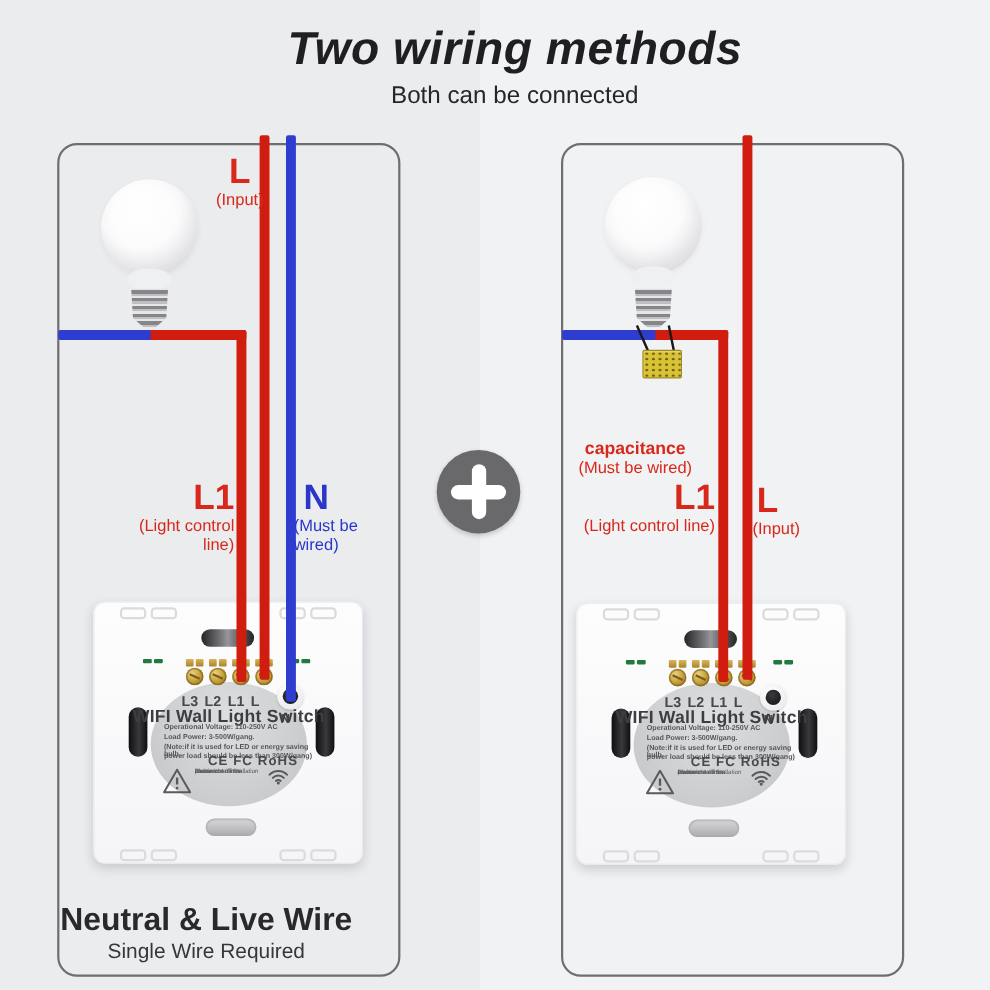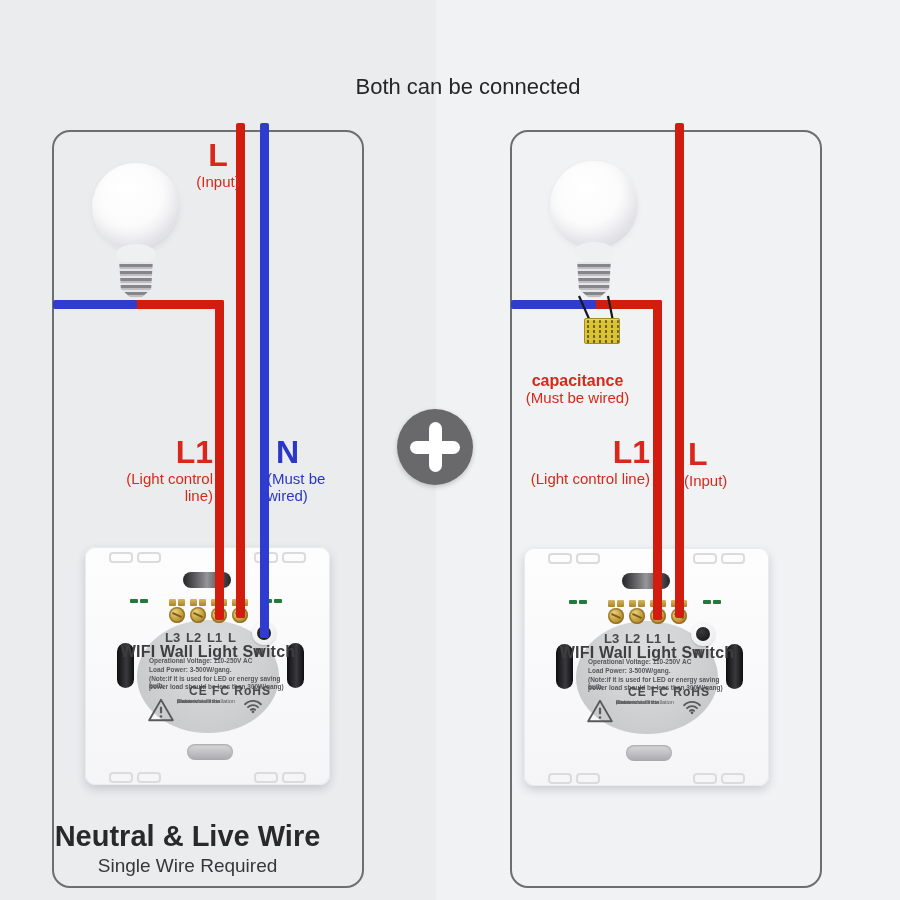--- a/index.html
+++ b/index.html
@@ -34,21 +34,21 @@
   .cap-body{position:absolute; left:584px; top:318px; width:34px; height:24px;
     background-color:#d9c233;
     background-image:radial-gradient(circle,#6e5c12 1.1px,transparent 1.3px);
     background-size:6px 5px; border:1px solid #a38b1c; border-radius:2px;
     box-shadow:inset 0 1px 2px rgba(255,255,255,.4);}
   
   .wlabel{position:absolute;}
   .wlabel .big{font-weight:bold; font-size:32px; line-height:30px;}
   .wlabel .small{font-size:15px; line-height:17px; margin-top:3px;}
   .redtxt{color:#d8281c;} .bluetxt{color:#2936c8;}
-  .caplabel{position:absolute; text-align:center; color:#d8281c;}
+  .caplabel{position:absolute; text-align:center; color:#d8281c;margin-top:28px;}
   .caplabel .b{font-weight:bold; font-size:16px; line-height:17px;}
   .caplabel .s{font-size:15px; line-height:17px;}
   
   .caption{position:absolute; width:271px; text-align:center; top:820px;}
   .caption .h{font-weight:bold; font-size:29px; line-height:32px; color:#29292b;}
   .caption .s{font-size:19px; line-height:22px; color:#37373a; margin-top:3px;}
   
   .plus{position:absolute; left:397px; top:409px; width:76px; height:76px; border-radius:50%;
     background:#69696b; box-shadow:0 2px 5px rgba(0,0,0,.2);}
   .plus .hb{position:absolute; left:13px; top:31.5px; width:50px; height:13px; border-radius:7px; background:#fff;}
@@ -92,20 +92,21 @@
   .sw .tri{left:62px; top:150px; width:28px; height:26px;}
   .sw .cautxt{left:92px; top:151px; width:110px; font-size:9px; line-height:10px; color:#5a5a5c;
     transform:scale(.62); transform-origin:0 0;}
   .sw .wifi{left:158px; top:150px; width:20px; height:17px;}
 </style>
 </head>
 <body>
 
 <div class="stage">
 
+  <div class="title">Two wiring methods</div>
   <div class="subtitle">
     <div>Both can be connected</div>
   </div>
 
   <div class="panel left"></div>
   <div class="panel right"></div>
 
   <div class="sw" style="left:85px; top:547px;">
     <div class="plate"></div>
     <div class="cm" style="left:24px;top:5px;"></div>

